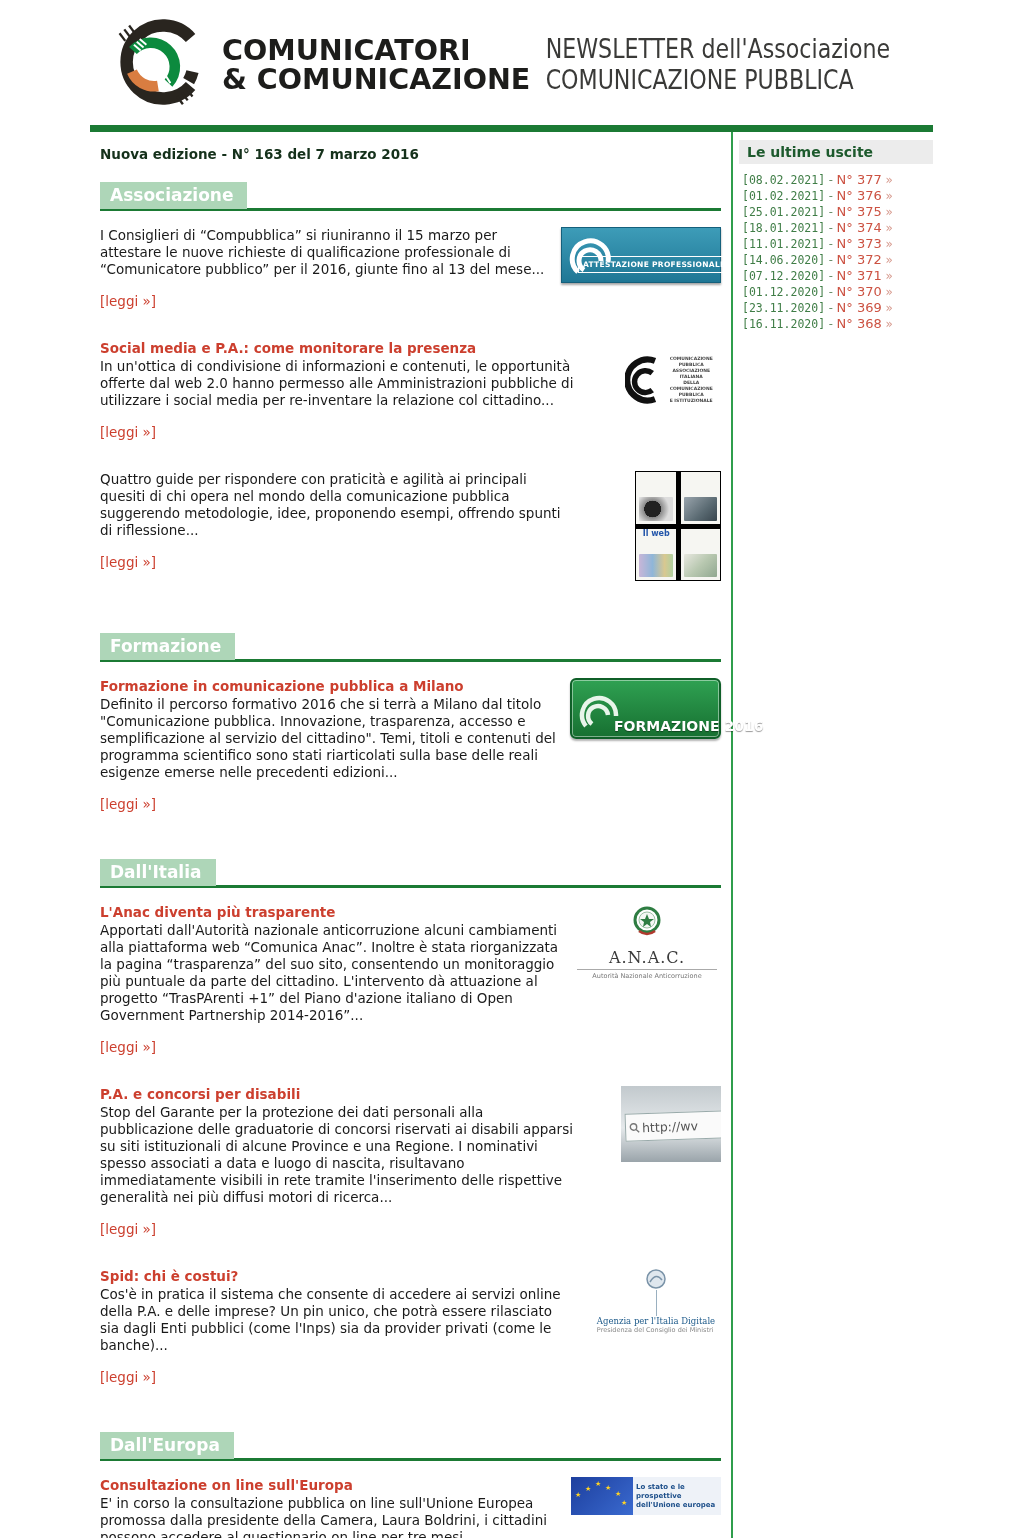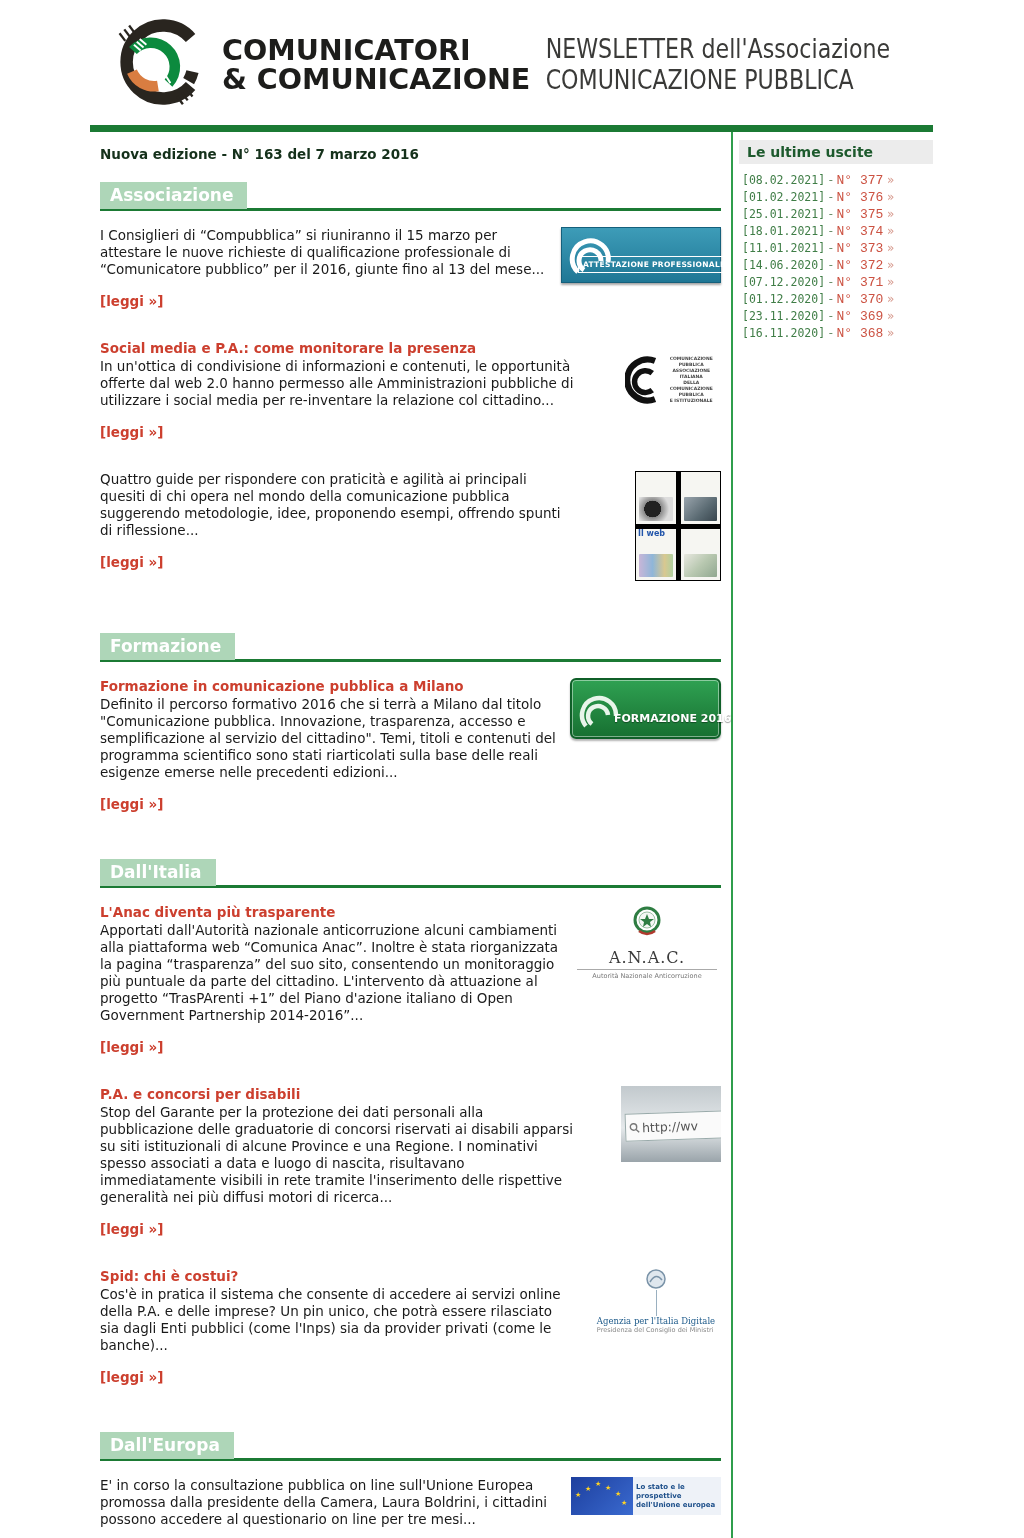--- a/index.html
+++ b/index.html
@@ -25,51 +25,51 @@
 
   .sec{border-bottom:3px solid #1b7a34;margin:14px 0 16px 0;}
   .sec.gap{margin-top:46px;}
   .sec-label{display:inline-block;background:#aed6b8;color:#ffffff;font-weight:bold;font-size:17px;padding:3px 14px 4px 10px;margin-bottom:-1px;}
 
   .article{display:flex;margin-bottom:30px;}
   .article.tall{min-height:116px;}
   .atext{width:474px;}
   .atitle{font-size:13.5px;font-weight:bold;color:#cc3f2e;margin:0 0 2px 0;}
   .abody{font-size:13.5px;line-height:17px;margin:0;color:#1a1a1a;}
-  .leggi{display:inline-block;margin-top:15px;font-size:13.5px;font-weight:bold;color:#cc3f2e;text-decoration:none;cursor:pointer;}
+  .leggi{display:inline-block;margin-top:15px;font-size:13.5px;font-weight:normal;color:#cc3f2e;text-decoration:none;cursor:pointer;}
   .aimg{margin-left:auto;}
 
   
   .aside-hd{background:#ececec;color:#1d5a2d;font-weight:bold;font-size:14px;padding:4px 8px;margin-bottom:8px;}
   .issues{list-style:none;margin:0;padding:0 0 0 3px;}
   .issues li{font-size:11.5px;line-height:16px;white-space:nowrap;cursor:pointer;}
   .i-date{font-family:"DejaVu Sans Mono","Liberation Mono",monospace;color:#3f7d46;}
   .i-dash{color:#6b8f6b;}
-  .i-num{font-size:13px;color:#cc5242;font-family:Liberation Mono, monospace;}
+  .i-num{font-size:13px;color:#cc5242;}
   .i-arrow{font-size:12px;color:#d79a8e;}
 
   
   .btn-attest{position:relative;width:142px;height:54px;border-radius:0;background:linear-gradient(#3d9cb8,#1f7795);border:1px solid #15607c;box-shadow:0 2px 2px rgba(0,0,0,.35);cursor:pointer;padding-left:16px;}
   .btn-attest .label{position:absolute;left:16px;bottom:9px;border:1px solid #fff;color:#fff;font-size:7.5px;font-weight:bold;padding:3px 4px;letter-spacing:.3px;white-space:nowrap;}
   .arcs{position:absolute;left:6px;top:4px;}
 
   .cp-logo{width:96px;display:flex;align-items:center;cursor:pointer;}
   .cp-text{font-size:4.5px;line-height:6px;color:#444;text-align:center;font-weight:bold;margin-left:1px;}
 
   .books{width:86px;height:110px;background:#000;display:grid;grid-template-columns:1fr 1fr;grid-template-rows:1fr 1fr;gap:5px;padding:1px;box-sizing:border-box;cursor:pointer;}
-  .cover{background:#f6f6f2;position:relative;overflow:hidden;}
+  .cover{background:#f6f6f2;position:relative;overflow:hidden;text-align:center;}
   .cover .t{display:block;font-size:5px;line-height:6px;font-weight:bold;padding:2px 1px 0 2px;}
   .cover .im{position:absolute;left:3px;right:3px;bottom:3px;height:45%;border-radius:1px;}
   .c1 .t{color:#2255aa;} .c1 .im{background:radial-gradient(circle at 40% 50%,#222 35%,#888 36%,#ddd 70%);}
   .c2 .t{color:#2a7a3a;} .c2 .im{background:linear-gradient(135deg,#9aa5ad,#5a6a72 60%,#38454d);}
   .c3 .t{color:#2255aa;font-size:8px;} .c3 .im{background:linear-gradient(90deg,#c8b6d8,#8fb6d8 40%,#d8c890 75%,#b0d0a0);}
   .c4 .t{color:#aa3322;} .c4 .im{background:linear-gradient(135deg,#e8e8e0,#b8c8b0 50%,#90a890);}
 
   .btn-form{position:relative;width:147px;height:57px;border-radius:6px;background:linear-gradient(#2fa152,#177031);border:2px solid #0f5f28;box-shadow:inset 0 0 0 1px rgba(255,255,255,.45),0 2px 2px rgba(0,0,0,.3);cursor:pointer;}
-  .btn-form .label{position:absolute;left:42px;top:32px;color:#fff;font-size:11px;font-weight:bold;white-space:nowrap;text-shadow:0 1px 1px rgba(0,0,0,.4);}
+  .btn-form .label{position:absolute;left:42px;top:38px;color:#fff;font-size:14px;font-weight:bold;white-space:nowrap;text-shadow:0 1px 1px rgba(0,0,0,.4);}
 
   .anac{width:148px;text-align:center;cursor:pointer;}
   .anac .acr{font-family:"DejaVu Serif","Liberation Serif",serif;font-size:16px;color:#3a3a3a;letter-spacing:1px;margin-top:2px;}
   .anac .rule{height:1px;background:#aaa;margin:2px 4px;}
   .anac .cap{font-size:6.5px;color:#777;}
 
   .browser{width:100px;height:76px;background:linear-gradient(#c2c9cd,#e5e9eb 55%,#9aa4aa);position:relative;overflow:hidden;cursor:pointer;}
   .browser .bar{position:absolute;left:4px;right:-6px;top:26px;height:26px;background:#fafafa;border:1px solid #9aa;transform:rotate(-2deg);display:flex;align-items:center;font-size:12.5px;color:#555;padding-left:3px;}
   .browser .bar .url{margin-left:2px;}
 
@@ -297,20 +297,21 @@
           </div>
         </div>
       </div>
 
       <div class="sec gap">
         <span class="sec-label">Dall'Europa</span>
       </div>
 
       <div class="article">
         <div class="atext">
+          <h3 class="atitle">Consultazione on line sull'Europa</h3>
           <p class="abody">E' in corso la consultazione pubblica on line sull'Unione Europea promossa dalla presidente della Camera, Laura Boldrini, i cittadini possono accedere al questionario on line per tre mesi...</p>
 
         </div>
         <div class="aimg">
           <div class="eu">
             <div class="flag">
               <span style="left:4px;top:14px;">★</span>
               <span style="left:14px;top:8px;">★</span>
               <span style="left:24px;top:3px;">★</span>
               <span style="left:34px;top:7px;">★</span>

